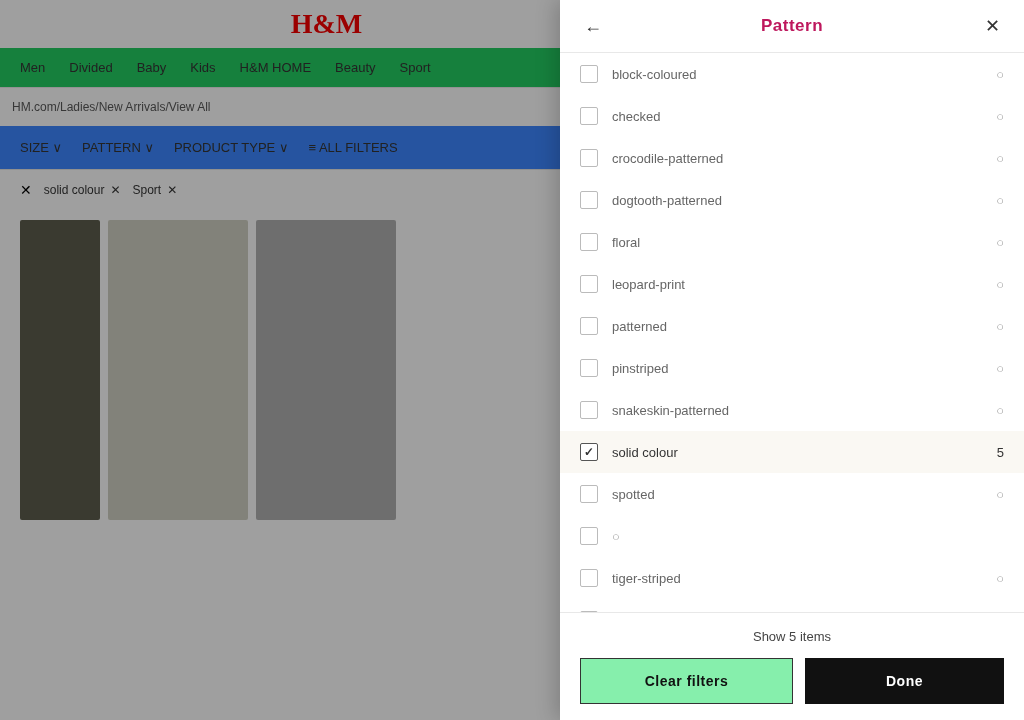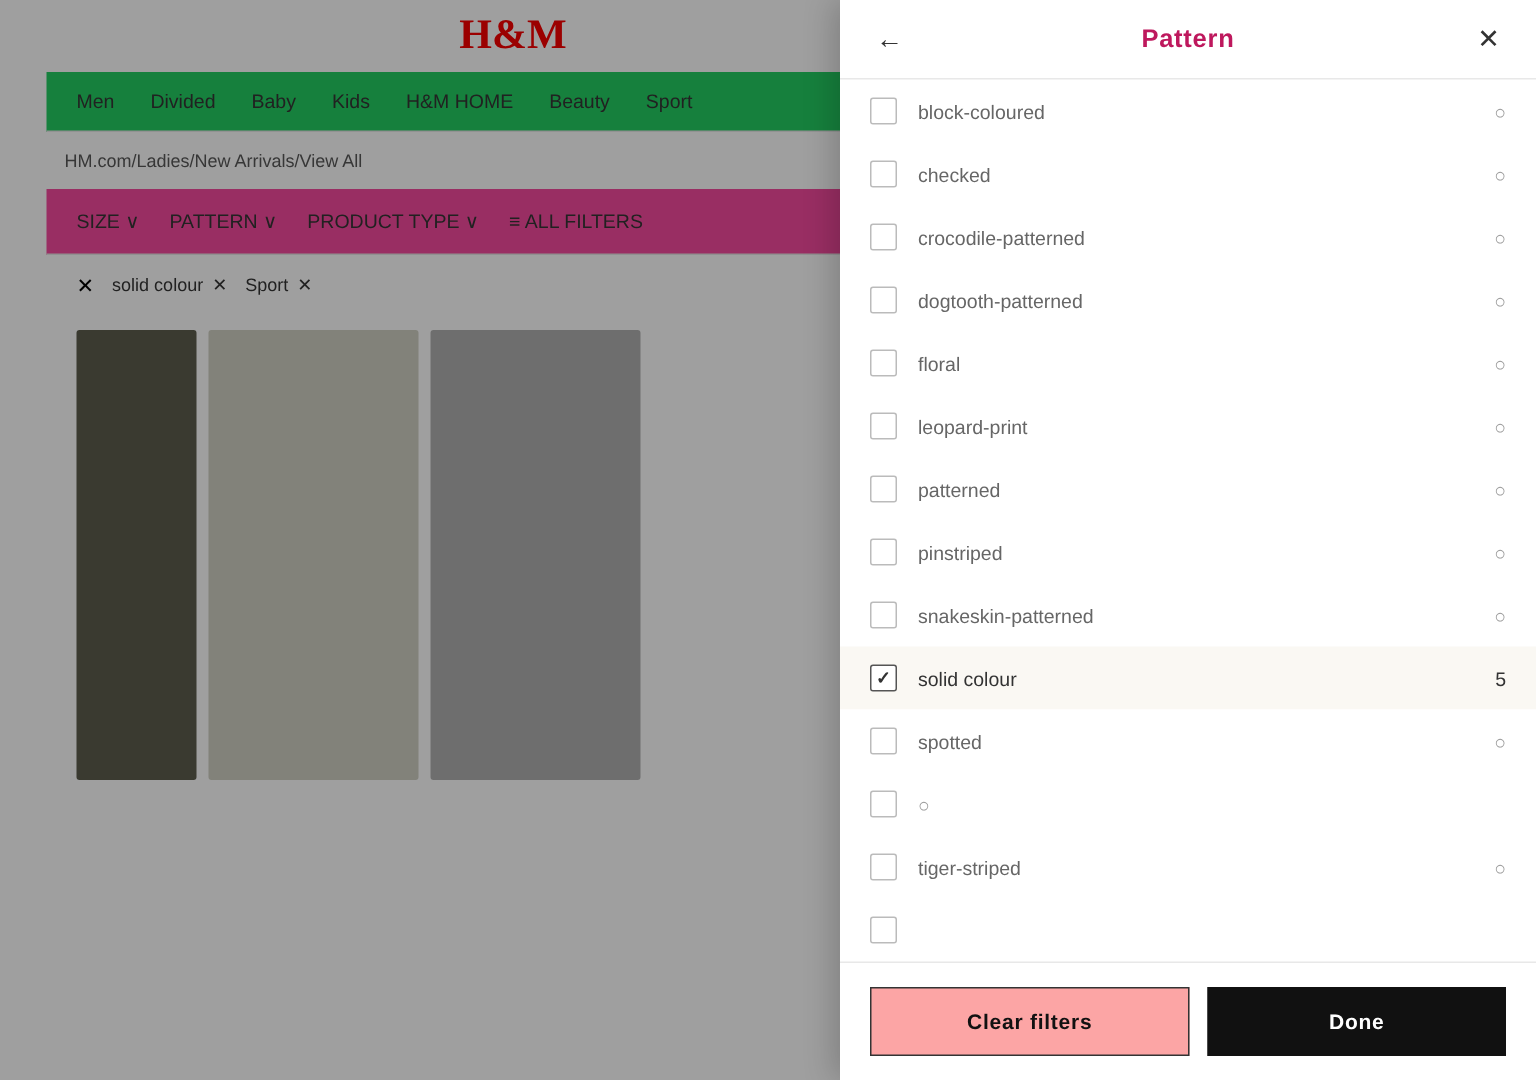--- a/index.html
+++ b/index.html
@@ -13,21 +13,20 @@
     }
 
     
     .bg-page {
       position: absolute;
       top: 0; left: 0;
       width: 653px;
       height: 720px;
       background: #f5f5f5;
       overflow: hidden;
-      padding-left: 31px;
     }
 
     .bg-nav {
       background: #22c55e;
       padding: 12px 0;
       border-bottom: 1px solid #e0e0e0;
       display: flex;
       gap: 24px;
       padding-left: 20px;
       align-items: center;
@@ -45,21 +44,21 @@
       padding: 12px;
       font-size: 12px;
       color: #555;
     }
 
     .bg-filters {
       display: flex;
       gap: 20px;
       padding: 14px 20px;
       border-bottom: 1px solid #ddd;
-      background: #ec4899;
+      background: #3b82f6;
       align-items: flex-end;
     }
 
     .bg-filter-btn {
       font-size: 13px;
       color: #333;
       display: flex;
       align-items: center;
       gap: 4px;
     }
@@ -221,21 +220,21 @@
 
     .footer-buttons {
       display: flex;
       gap: 12px;
     }
 
     .btn-clear {
       flex: 1;
       padding: 14px;
       border: 1.5px solid #333;
-      background: #fca5a5;
+      background: #86efac;
       font-size: 14px;
       font-weight: 600;
       cursor: pointer;
       letter-spacing: 0.5px;
       color: #111;
     }
 
     .btn-done {
       flex: 1;
       padding: 7px;
@@ -411,18 +410,19 @@
     </div>
 
     <div class="filter-item">
       <div class="checkbox"></div>
 
     </div>
 
   </div>
 
   <div class="overlay-footer">
+    <div class="footer-show-label">Show 5 items</div>
     <div class="footer-buttons">
       <button class="btn-clear">Clear filters</button>
       <button class="btn-done">Done</button>
     </div>
   </div>
 </div>
 
 </body></html>

